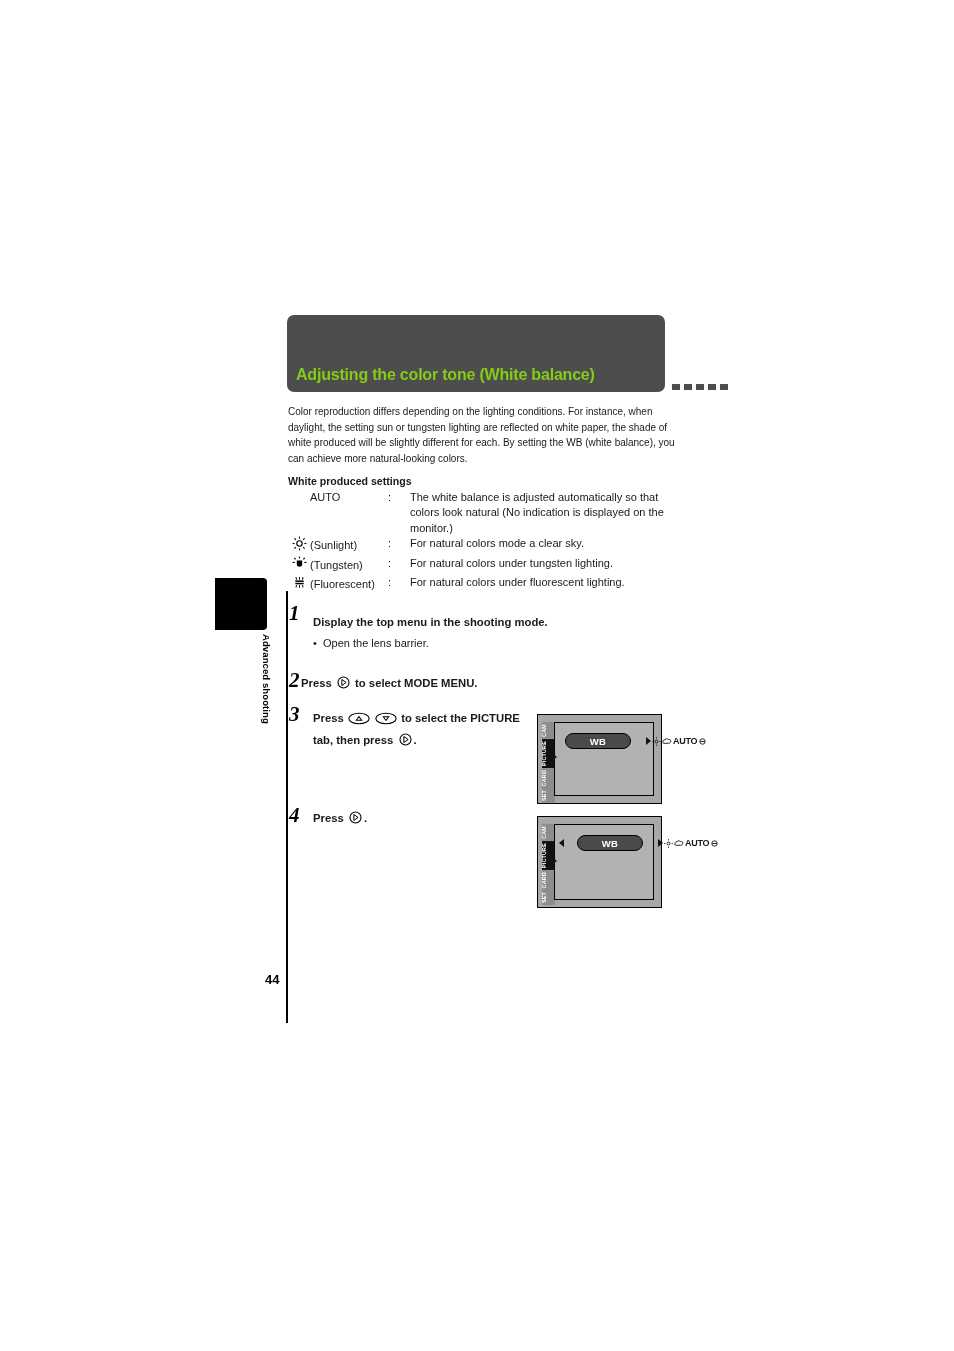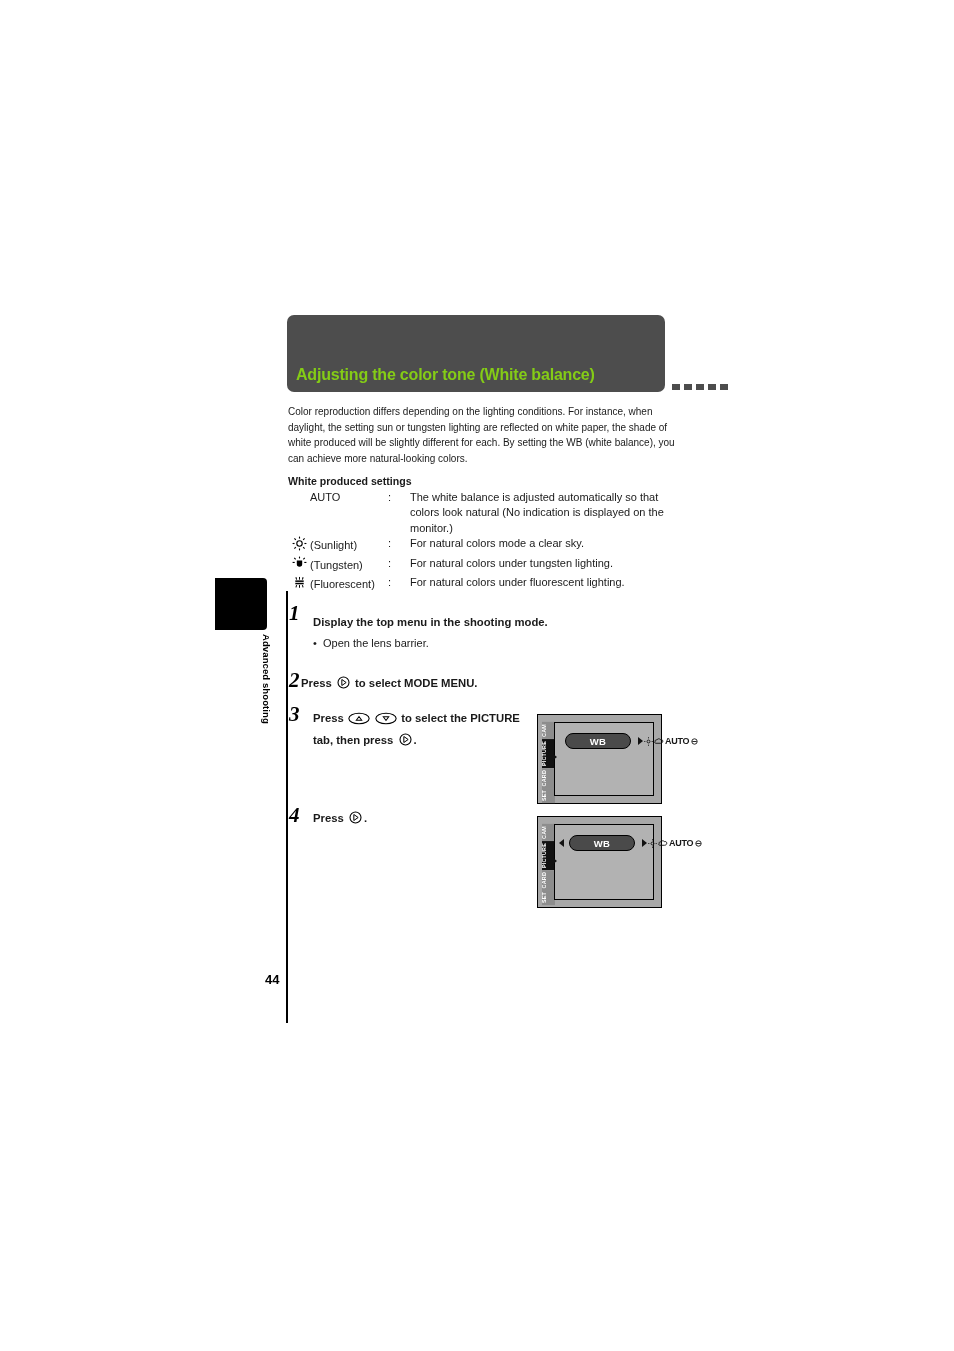--- a/index.html
+++ b/index.html
@@ -226,21 +226,21 @@
     color: #ffffff;
   }
   .lcd-tab.spacer { background: transparent; flex: 1 1 auto; }
 
   .wb-row {
     position: absolute;
     left: 10px;
     top: 10px;
     display: flex;
     align-items: center;
-    gap: 5px;
+    gap: 13px;
   }
   .wb-pill {
     width: 66px;
     height: 16px;
     border-radius: 9px;
     background: #4a4a4a;
     border: 1.4px solid #000;
     color: #ffffff;
     font-size: 9.5px;
     font-weight: bold;

